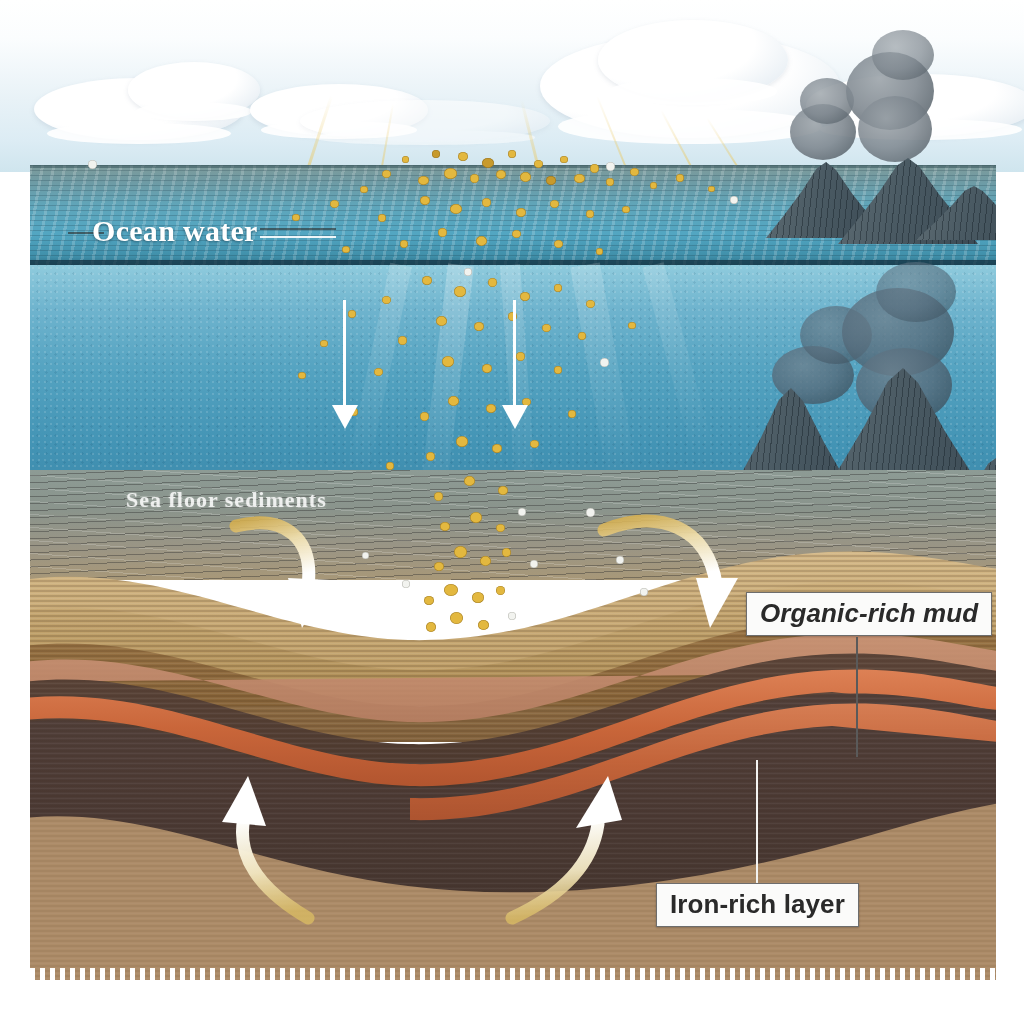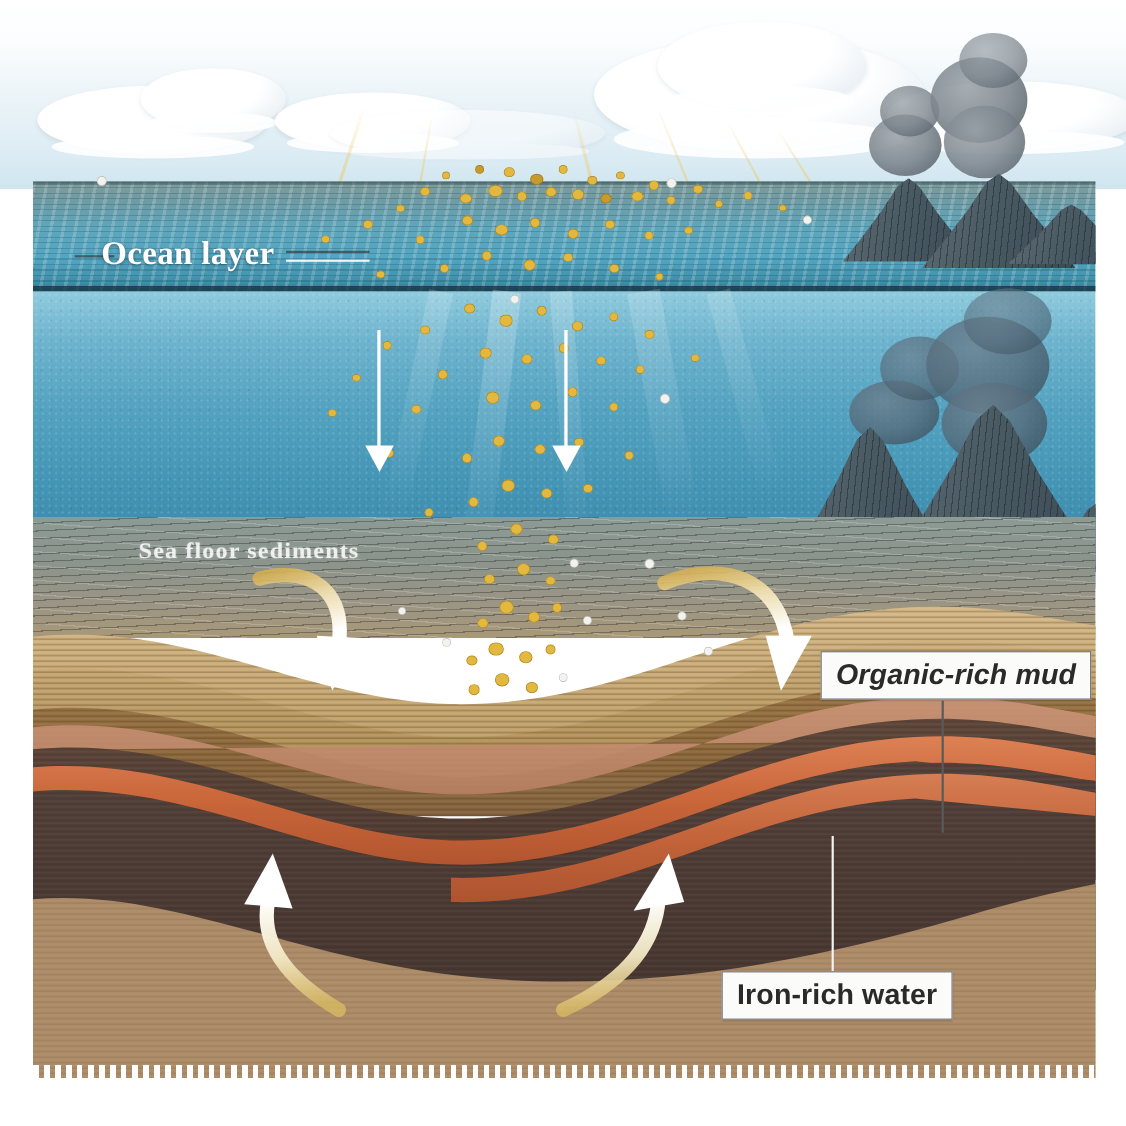--- a/index.html
+++ b/index.html
@@ -432,28 +432,28 @@
         <path d="M88,58 L134,50 L120,6 Z" fill="#ffffff"></path>
       </svg>
     </div>
 
     <div class="ghost-label" style="left:96px;top:488px;">Sea floor sediments</div>
 
   </div>
 
   <div>
     <div class="water-rule dk" style="left:68px;top:232px;width:36px;"></div>
-    <div class="water-label" style="left:92px;top:214px;">Ocean layer</div>
+    <div class="water-label" style="left:92px;top:214px;">Ocean water</div>
     <div class="water-rule dk" style="left:260px;top:228px;width:76px;"></div>
     <div class="water-rule" style="left:260px;top:236px;width:76px;"></div>
   </div>
 
   <div>
     <div class="lbl-box" style="left:746px;top:592px;font-style:italic;">Organic-rich mud</div>
     <div class="leader dark" style="left:856px;top:637px;height:120px;"></div>
   </div>
 
   <div>
     <div class="leader light" style="left:756px;top:760px;height:123px;"></div>
-    <div class="lbl-box" style="left:656px;top:883px;">Iron-rich water</div>
+    <div class="lbl-box" style="left:656px;top:883px;">Iron-rich layer</div>
   </div>
 
 </div>
 
 </body></html>

